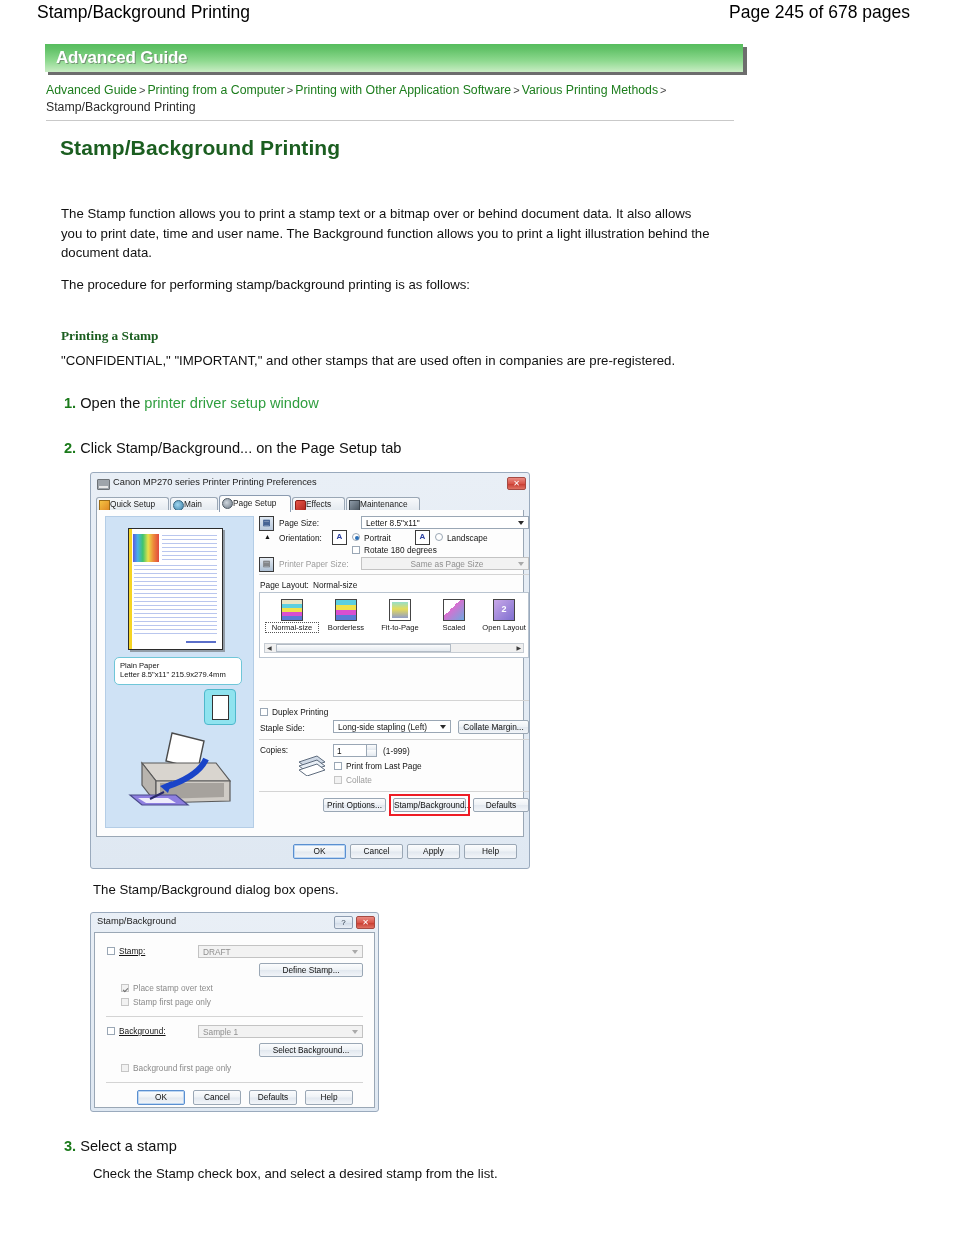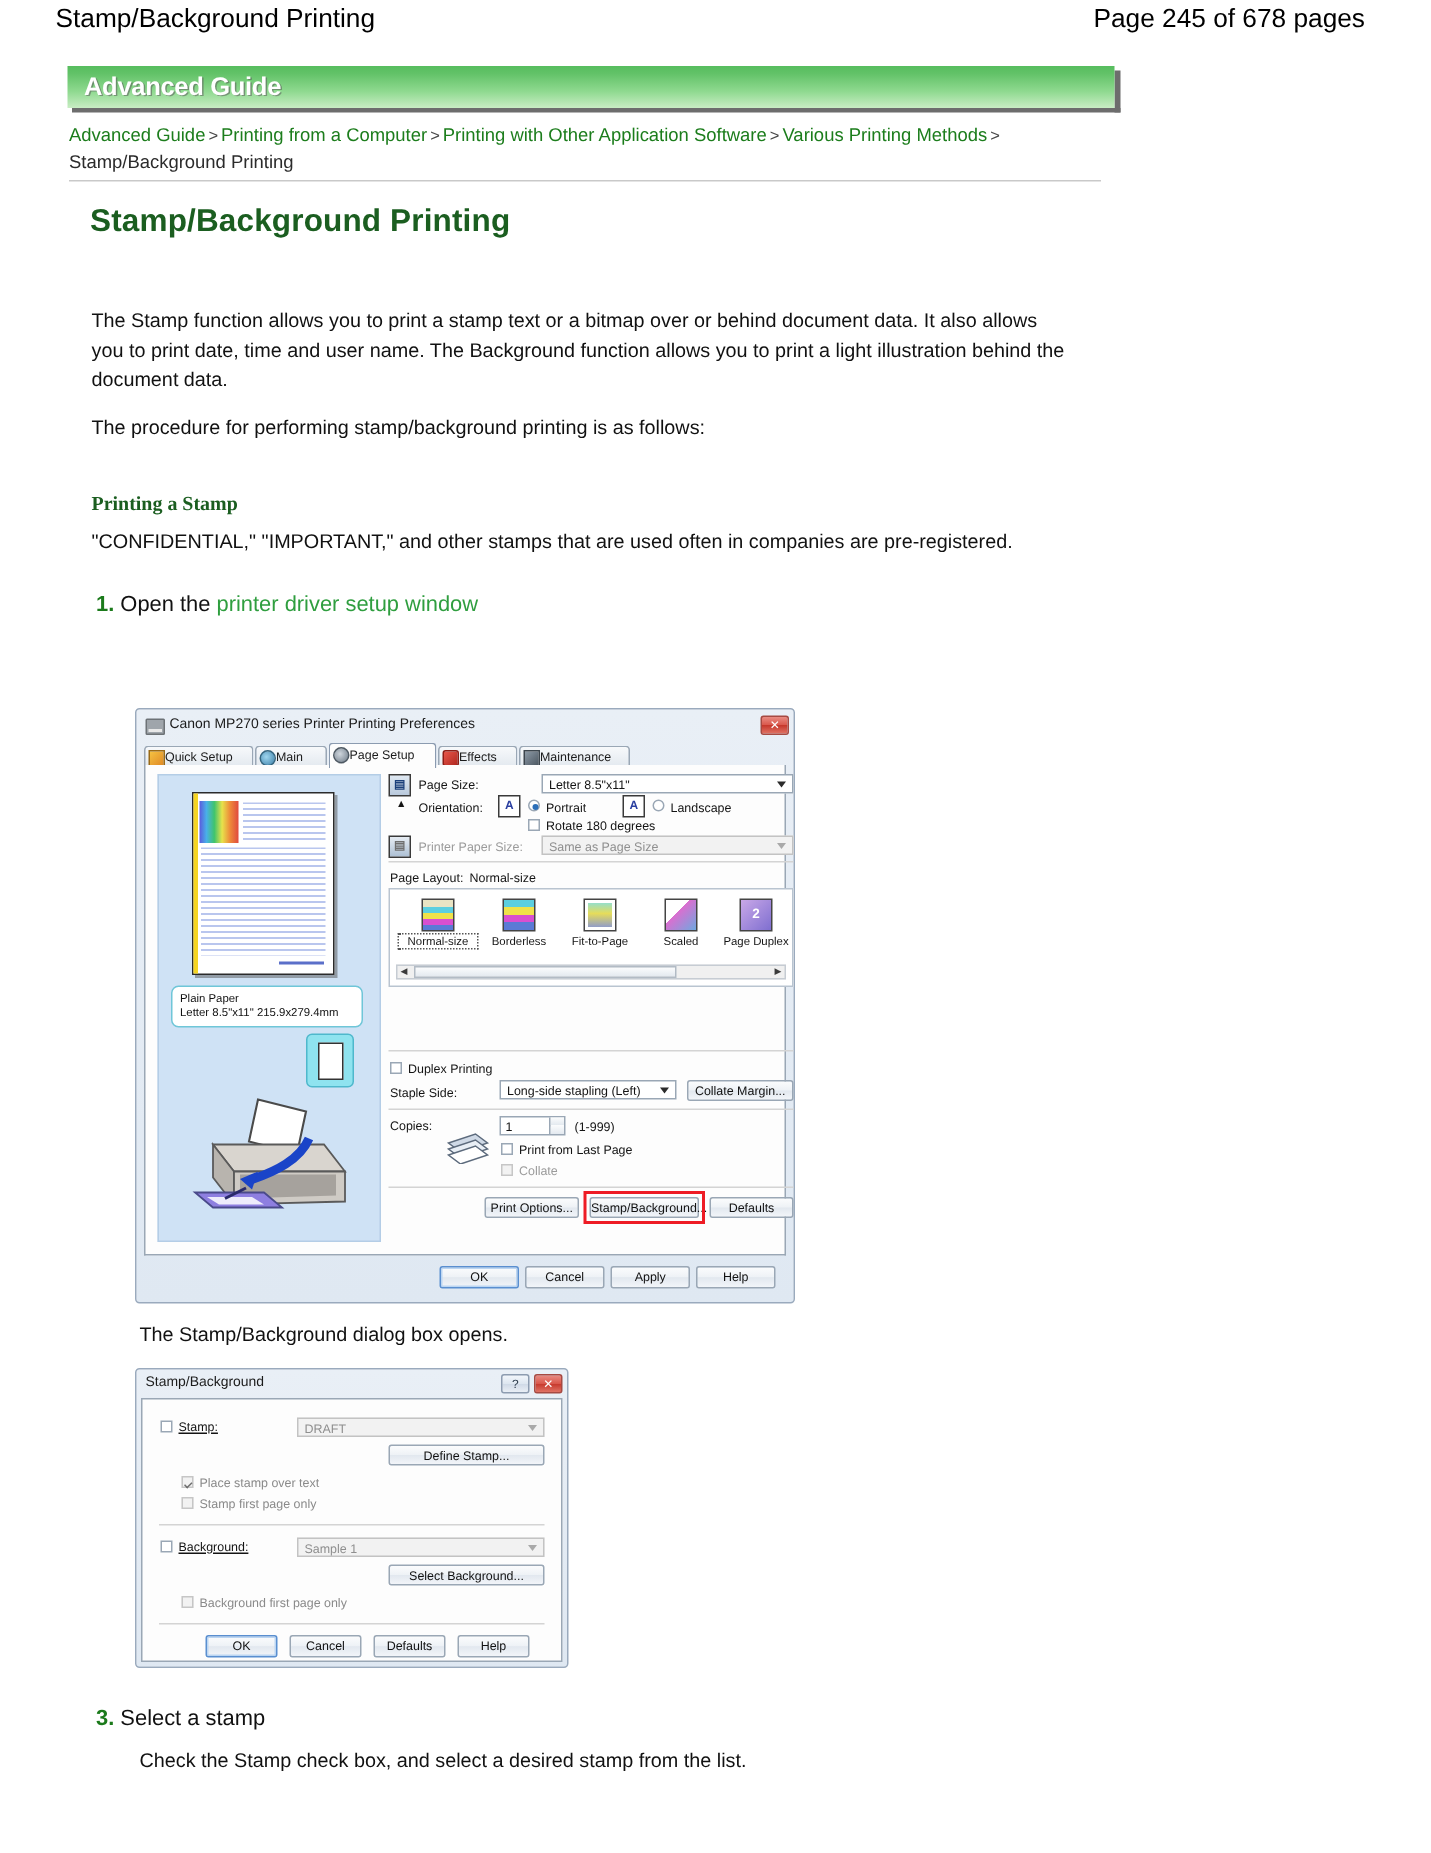--- a/index.html
+++ b/index.html
@@ -180,20 +180,24 @@
   <h1 class="title">Stamp/Background Printing</h1>
   <div class="p p2">The Stamp function allows you to print a stamp text or a bitmap over or behind document data. It also allows you to print date, time and user name. The Background function allows you to print a light illustration behind the document data.</div>
   <div class="p p3">The procedure for performing stamp/background printing is as follows:</div>
   <h2 class="sub">Printing a Stamp</h2>
   <div class="p p4">"CONFIDENTIAL," "IMPORTANT," and other stamps that are used often in companies are pre-registered.</div>
 
   <div class="step s1">
     <span class="num">1.</span>
     <span>Open the </span><span class="lnk">printer driver setup window</span>
   </div>
+  <div class="step s2">
+    <span class="num">2.</span>
+    <span>Click Stamp/Background... on the Page Setup tab</span>
+  </div>
 
   <div class="dlg" id="prefs-dialog">
     <div class="dlg-inner">
 
       <div class="titlebar">
         <div class="title-ico"></div>
         <div class="title-txt">Canon MP270 series Printer Printing Preferences</div>
         <div class="winbtn" style="right:0;">✕</div>
       </div>
 
@@ -267,21 +271,21 @@
           <span class="lbl" style="left:107px;top:19px;">Portrait</span>
           <span class="aicon" style="left:158px;top:16px;">A</span>
           <span class="rdo" style="left:178px;top:19px;"></span>
           <span class="lbl" style="left:190px;top:19px;">Landscape</span>
 
           <span class="cbx" style="left:95px;top:32px;"></span>
           <span class="lbl" style="left:107px;top:31px;">Rotate 180 degrees</span>
 
           <span class="aicon" style="left:2px;top:43px;background:linear-gradient(#e6ecf3,#adc0d4);color:#6f6f6f;">▤</span>
           <span class="lbl dim" style="left:22px;top:45px;">Printer Paper Size:</span>
-          <div class="combo dim" style="left:104px;top:43px;width:168px;">
+          <div class="combo dim" style="left:104px;top:43px;width:168px;text-align:center;">
             <span>Same as Page Size</span>
             <span class="arw"></span>
           </div>
 
           <div class="sep-h" style="left:2px;top:60px;width:270px;"></div>
 
           <span class="lbl" style="left:3px;top:66px;">Page Layout:</span>
           <span class="lbl" style="left:56px;top:66px;">Normal-size</span>
 
           <div class="lbox" style="left:2px;top:78px;width:270px;height:66px;">
@@ -296,21 +300,21 @@
             <div class="lt" style="left:114px;">
               <div class="ico" style="background:linear-gradient(to bottom,#7fe0ea 0%,#e6dc5a 45%,#7f8fe0 100%);box-shadow:inset 0 0 0 2px #fff;"></div>
               <div class="cap">Fit-to-Page</div>
             </div>
             <div class="lt" style="left:168px;">
               <div class="ico" style="background:linear-gradient(135deg,#fff 0%,#fff 40%,#d96fd0 40%,#6fa8e0 100%);"></div>
               <div class="cap">Scaled</div>
             </div>
             <div class="lt" style="left:218px;">
               <div class="ico" style="background:linear-gradient(135deg,#c9a8e8,#7f6fd0);color:#fff;font-size:9px;line-height:19px;text-align:center;font-weight:bold;">2</div>
-              <div class="cap">Page Duplex</div>
+              <div class="cap">Open Layout</div>
             </div>
             <div class="scroll">
               <span class="ar" style="left:2px;">◀</span>
               <div class="thumb"></div>
               <span class="ar" style="right:2px;">▶</span>
             </div>
           </div>
 
           <div class="sep-h" style="left:2px;top:186px;width:270px;"></div>
 

